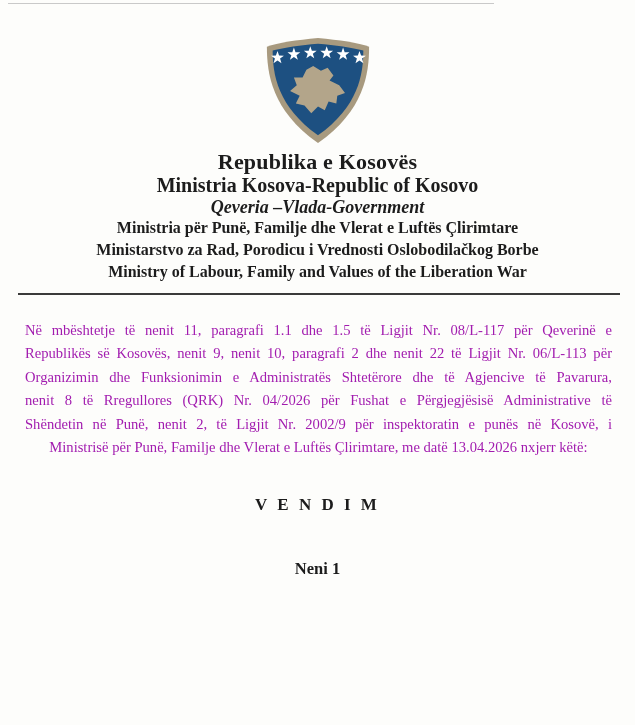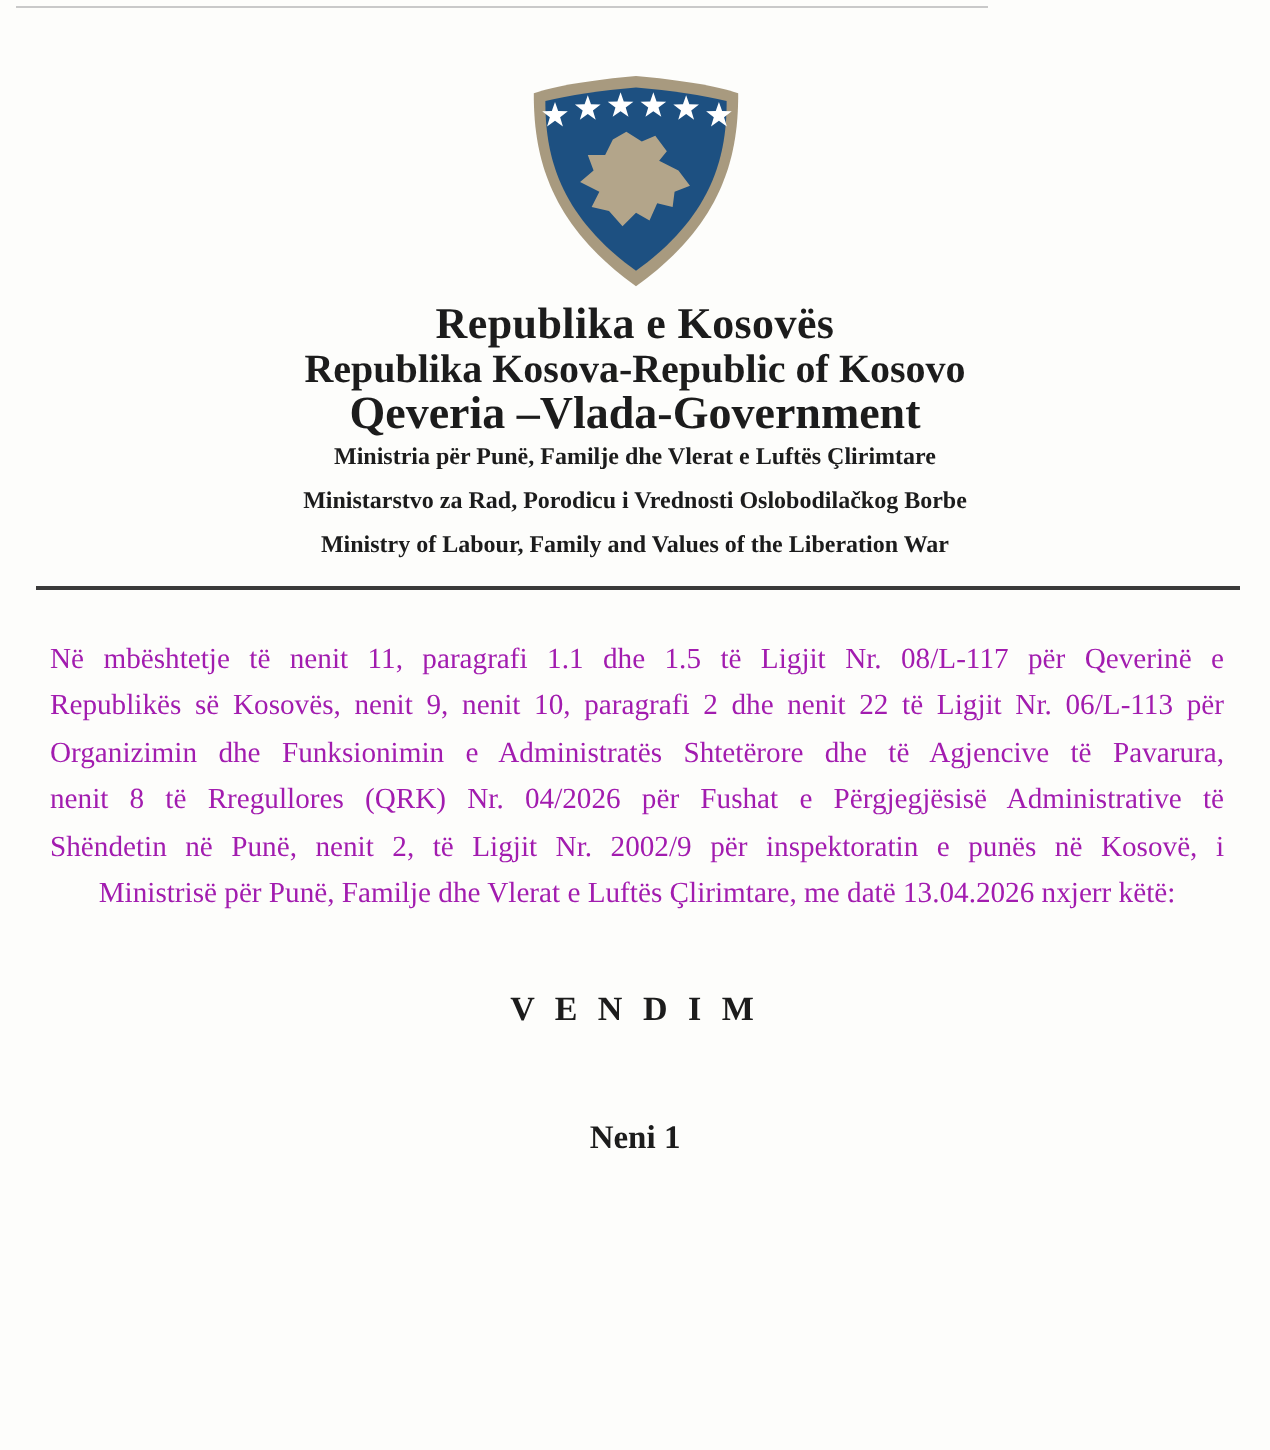--- a/index.html
+++ b/index.html
@@ -30,25 +30,25 @@
     font-size: 22px; font-weight: bold;
     line-height: 24px; margin-top: 4px;
     letter-spacing: 0.2px;
     text-align: center;
   }
   .state-title-multi {
     font-size: 20px; font-weight: bold;
     line-height: 23px;
   }
   .gov-line {
-    font-size: 23px; font-weight: bold; 
+    font-size: 18px; font-weight: bold; font-style: italic;
     line-height: 20px;
   }
   .ministry-line {
-    font-size: 12px; font-weight: bold;
+    font-size: 16px; font-weight: bold;
     line-height: 22px;
   }
   .header-divider {
     border: none;
     border-top: 2px solid #3a3a3a;
     margin: 10px 15px 0 18px;
   }
   .para {
     margin: 24px 23px 0 25px;
     font-size: 14.6px;
@@ -101,21 +101,21 @@
         <use href="#star-shape" transform="translate(18,21.5)" fill="#ffffff"></use>
         <use href="#star-shape" transform="translate(35,18)" fill="#ffffff"></use>
         <use href="#star-shape" transform="translate(52,16.5)" fill="#ffffff"></use>
         <use href="#star-shape" transform="translate(69,16.5)" fill="#ffffff"></use>
         <use href="#star-shape" transform="translate(86,18)" fill="#ffffff"></use>
         <use href="#star-shape" transform="translate(103,21.5)" fill="#ffffff"></use>
       </g>
     </svg>
 
     <div class="state-title-sq">Republika e Kosovës</div>
-    <div class="state-title-multi">Republika Kosova-Republic of Kosovo</div>
+    <div class="state-title-multi">Ministria Kosova-Republic of Kosovo</div>
     <div class="gov-line">Qeveria –Vlada-Government</div>
     <div class="ministry-line">Ministria për Punë, Familje dhe Vlerat e Luftës Çlirimtare</div>
     <div class="ministry-line">Ministarstvo za Rad, Porodicu i Vrednosti Oslobodilačkog Borbe</div>
     <div class="ministry-line">Ministry of Labour, Family and Values of the Liberation War</div>
   </header>
 
   <hr class="header-divider">
 
   <main>
 

